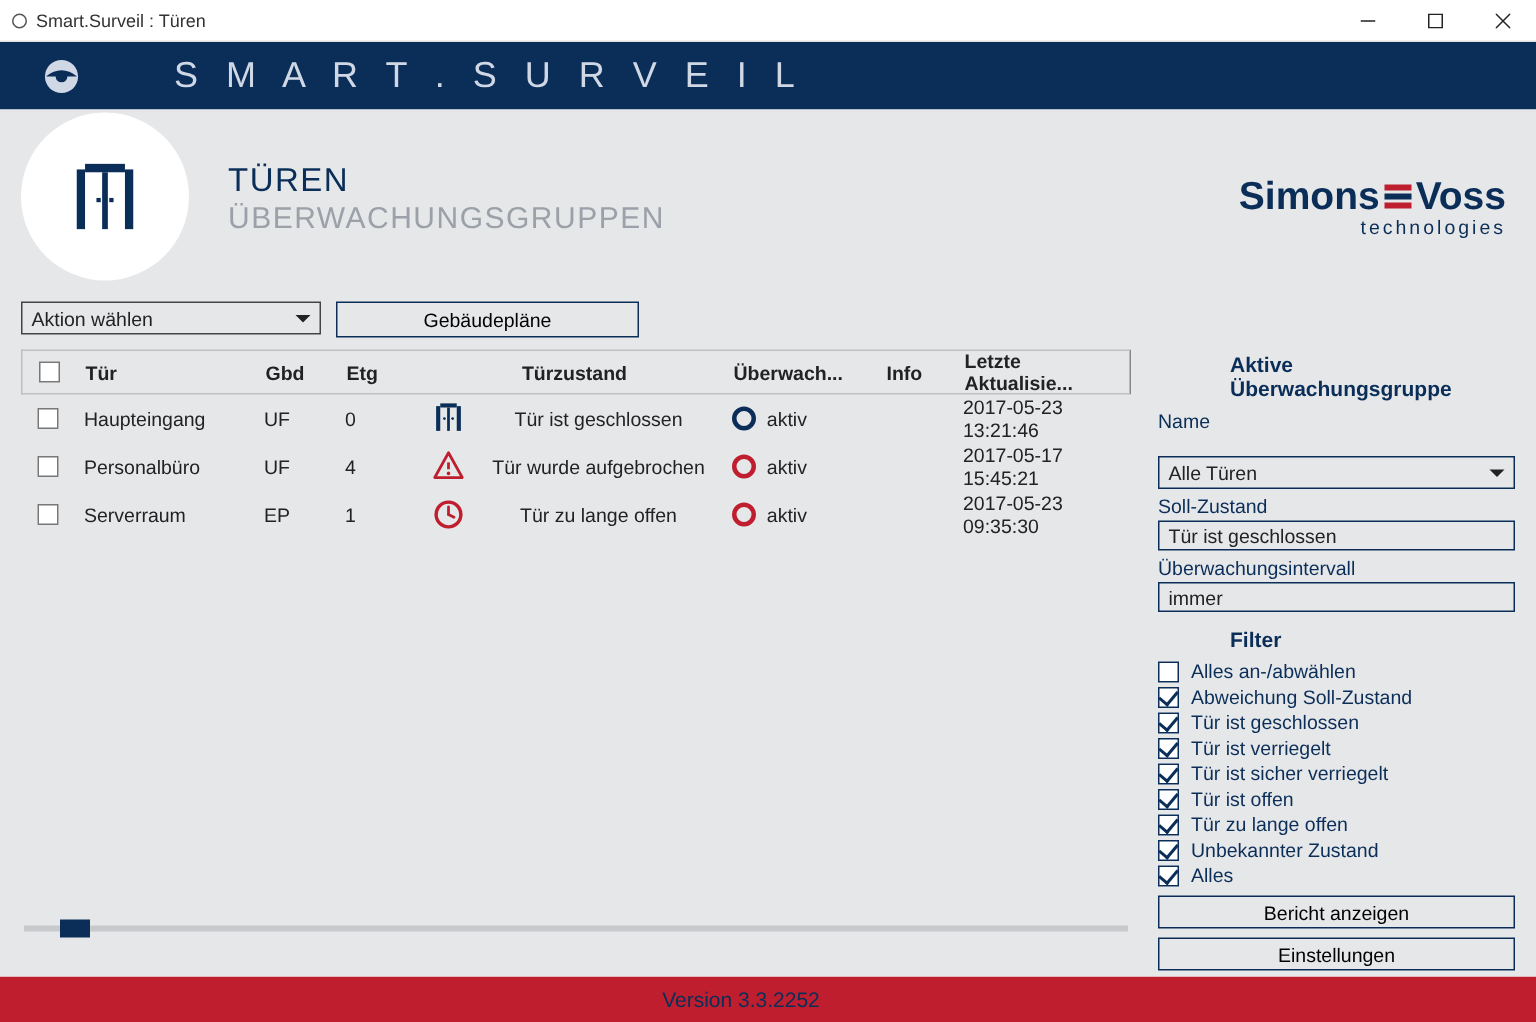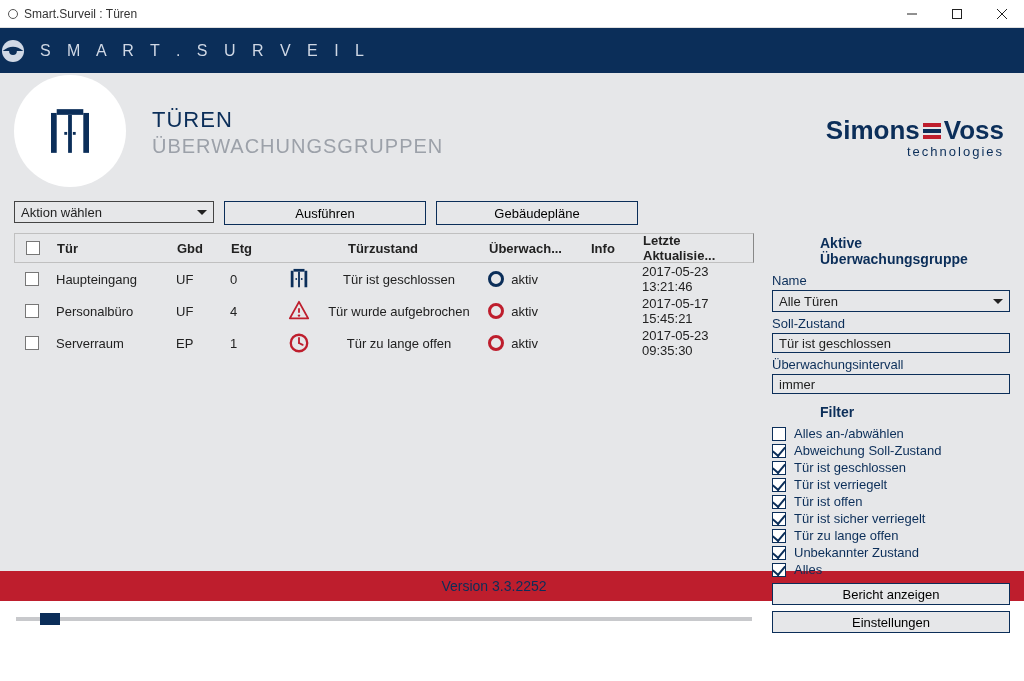--- a/index.html
+++ b/index.html
@@ -5,24 +5,24 @@
     * { box-sizing: border-box; margin: 0; padding: 0; }
     body { font-family: "Segoe UI", Arial, sans-serif; background: #fff; width: 1024px; height: 681px; overflow: hidden; font-size: 13px; }
 
     .titlebar { height: 28px; display: flex; align-items: center; justify-content: space-between; padding-left: 8px; background: #fff; border-bottom: 1px solid #e0e0e0; font-size: 12px; color: #333; }
     .titlebar-left { display: flex; align-items: center; gap: 6px; }
     .titlebar-icon { width: 10px; height: 10px; border: 1px solid #555; border-radius: 50%; position: relative; }
     .titlebar-controls { display: flex; }
     .titlebar-btn { width: 45px; height: 28px; display: flex; align-items: center; justify-content: center; font-size: 14px; color: #222; }
     .titlebar-btn svg { width: 10px; height: 10px; }
 
-    .brandbar { height: 45px; background: #0b2e59; display: flex; align-items: center; padding-left: 0; color: #d0d8e5; font-size: 16px; letter-spacing: 6px; font-weight: 300; }
+    .brandbar { height: 45px; background: #0b2e59; display: flex; align-items: center; padding-left: 28px; color: #d0d8e5; font-size: 24px; letter-spacing: 6px; font-weight: 300; gap: 48px; }
     .brandbar .eye { width: 26px; height: 26px; margin-right: 14px; }
 
-    .app-body { height: 498px; background: #e6e7e9; padding: 4px 14px 2px 14px; display: flex; flex-direction: column; position: relative; }
+    .app-body { height: 578px; background: #e6e7e9; padding: 4px 14px 2px 14px; display: flex; flex-direction: column; position: relative; }
     .header-row { display: flex; align-items: center; justify-content: space-between; }
     .circle-wrap { display: flex; align-items: center; gap: 26px; }
     .circle { width: 112px; height: 112px; border-radius: 50%; background: #fff; display: flex; align-items: center; justify-content: center; margin-top: -2px; }
     .door-icon-large { width: 38px; height: 44px; }
     .page-titles h1 { color: #0b2e59; font-size: 22px; font-weight: 500; letter-spacing: 1px; }
     .page-titles h2 { color: #9ca1a9; font-size: 20px; font-weight: 400; letter-spacing: 1px; margin-top: 2px; }
 
     .logo-sv { margin-right: 6px; margin-top: 10px; text-align: right; }
     .logo-sv .line1 { font-size: 26px; font-weight: 700; color: #0b2e59; display:flex; align-items:center; }
     .logo-sv .bars { display: inline-flex; flex-direction: column; gap: 2px; margin: 0 3px; }
@@ -61,21 +61,21 @@
     .td.state { width: 166px; text-align:center; justify-content:center; }
     .td.mon { width: 102px; }
     .td.info { width: 52px; }
     .td.update { flex: 1; }
 
     .chk { width: 14px; height: 14px; border: 1px solid #777; background: #fff; display:inline-block; position:relative; }
     .chk.checked::after { content: ""; position: absolute; left: 2px; top: -1px; width: 6px; height: 10px; border: solid #0b2e59; border-width: 0 2px 2px 0; transform: rotate(40deg);}
 
     .right-heading { font-weight: 700; color: #0b2e59; font-size: 14px; margin-top: 2px; margin-bottom: 6px; margin-left: 48px; }
     .r-label { color: #0b2e59; font-size: 13px; margin-top: 4px; }
-    .r-select { width: 100%; height: 22px; border: 1px solid #0b2e59; background: #e6e7e9; padding: 0 6px; font-size: 13px; display:flex; align-items:center; justify-content:space-between; color:#222; margin-top: 2px;}
+    .r-select { width: 100%; height: 22px; border: 1px solid #0b2e59; background: #e6e7e9; padding: 0 6px; font-size: 13px; display:flex; align-items:center; justify-content:space-between; color:#222; margin-top: 16px;}
     .r-input { width: 100%; height: 20px; border: 1px solid #0b2e59; background: transparent; padding: 0 6px; font-size: 13px; display:flex; align-items:center; color:#222; margin-top: 2px;}
     .filter-list { display: flex; flex-direction: column; gap: 2px; margin-top: 2px; }
     .filter-item { display: flex; align-items: center; gap: 8px; color: #0b2e59; font-size: 13px; }
     .filter-item .chk { border-color: #0b2e59; }
     .r-btn { width: 100%; height: 22px; border: 1px solid #0b2e59; background: #e6e7e9; display:flex; align-items:center; justify-content:center; font-size: 13px; color:#000; margin-top: 6px; }
 
     .slider-track { height: 4px; background: #c8c9cc; margin: 0 0 0 2px; width: 736px; position: relative; }
     .slider-thumb { position: absolute; left: 24px; top: -4px; width: 20px; height: 12px; background: #0b2e59; }
     
 
@@ -154,21 +154,20 @@
       </div>
       <div class="line2">technologies</div>
     </div>
   </div>
 
   <div class="toolbar-row">
     <div class="action-select">
       <span>Aktion wählen</span>
       <span class="caret"></span>
     </div>
-    <div class="flat-btn">Ausführen</div>
     <div class="flat-btn">Gebäudepläne</div>
   </div>
 
   <div class="content-flex">
     <div class="left-panel">
       <div class="table">
         <div class="thead">
           <div class="th check">
               <span class="chk"></span>
             </div>
@@ -281,25 +280,25 @@
           <div class="filter-item">
             <span class="chk checked"></span>
             <span>Tür ist geschlossen</span>
           </div>
           <div class="filter-item">
             <span class="chk checked"></span>
             <span>Tür ist verriegelt</span>
           </div>
           <div class="filter-item">
             <span class="chk checked"></span>
+            <span>Tür ist sicher verriegelt</span>
+          </div>
+          <div class="filter-item">
+            <span class="chk checked"></span>
             <span>Tür ist offen</span>
-          </div>
-          <div class="filter-item">
-            <span class="chk checked"></span>
-            <span>Tür ist sicher verriegelt</span>
           </div>
           <div class="filter-item">
             <span class="chk checked"></span>
             <span>Tür zu lange offen</span>
           </div>
           <div class="filter-item">
             <span class="chk checked"></span>
             <span>Unbekannter Zustand</span>
           </div>
           <div class="filter-item">

